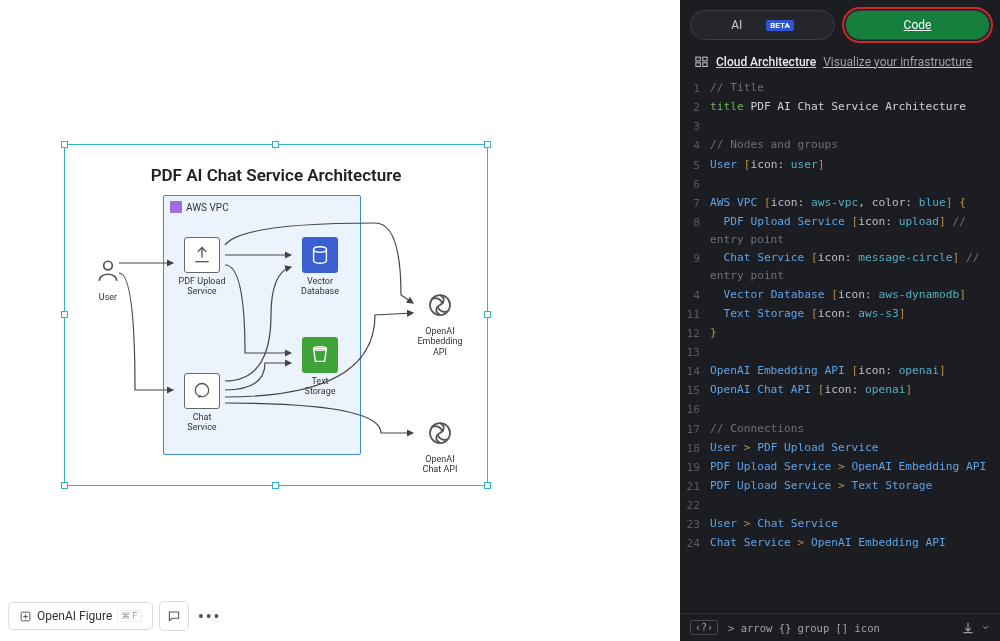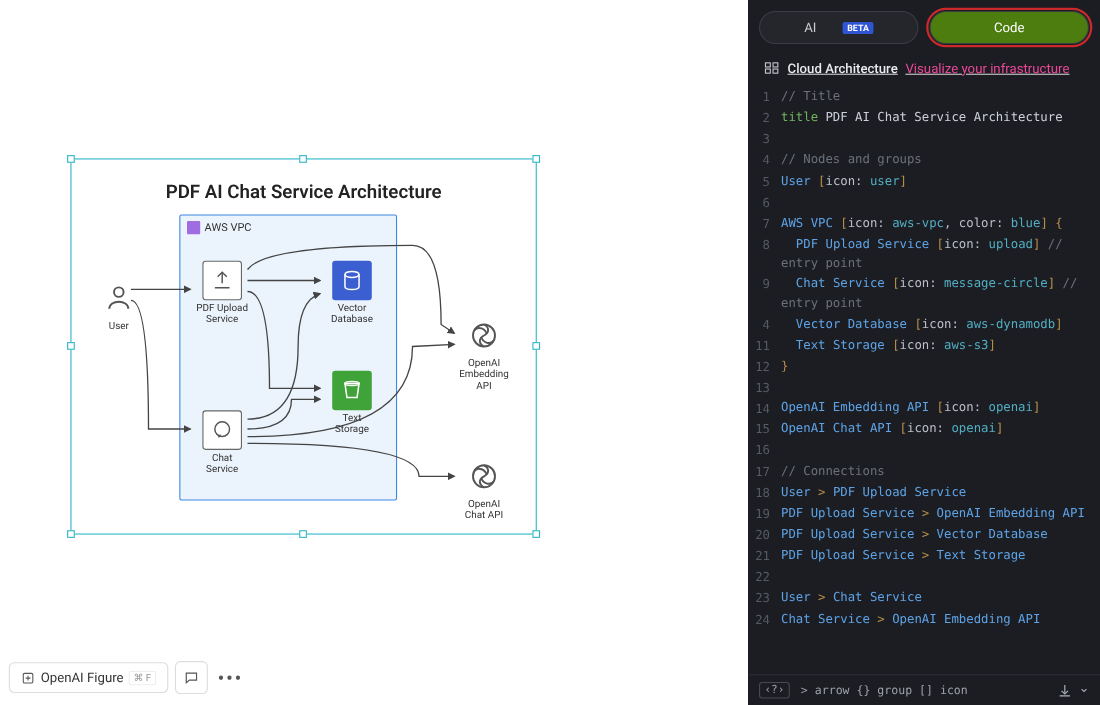--- a/index.html
+++ b/index.html
@@ -178,37 +178,38 @@
     text-align: center;
     padding: 7px 0;
     border: 1px solid #3a3d44;
     background: #24262c;
     border-radius: 15px;
     font-size: 12px;
     cursor: pointer;
     display:flex; align-items:center; justify-content:center; gap:24px;
   }
   .tab.active {
-    background: #4d7c0f;
+    background: #15803d;
     color: #fff;
     outline: 2px solid #cc2a2a;
     outline-offset: 1px;
+    text-decoration: underline;
   }
   .beta-badge {
     background:#2f55d4; color:#fff; font-size:8px; padding:1px 4px; border-radius:2px; font-weight:bold;
   }
 
   .header-row {
     display:flex; align-items:center; gap:7px;
     padding: 14px 14px 10px;
     font-size: 12px;
     text-decoration: underline;
   }
   .header-row .h-title { color:#eaeaf0; font-weight:500; }
-  .header-row .h-sub { color:#ec4899;text-align:center; }
+  .header-row .h-sub { color:#a3a3a3;text-align:center; }
 
   .code-area {
     flex:1;
     overflow: hidden;
     font-family: "SFMono-Regular", Consolas, monospace;
     font-size: 11.2px;
     line-height: 1.62;
     padding: 0 0 0 4px;
   }
   .code-line {
@@ -491,24 +492,20 @@
       </div>
       <div class="code-line">
         <div class="gutter">18</div>
         <div class="code-text"><span class="name">User </span><span class="brkt">&gt; </span><span class="name">PDF Upload Service</span></div>
       </div>
       <div class="code-line">
         <div class="gutter">19</div>
         <div class="code-text"><span class="name">PDF Upload Service </span><span class="brkt">&gt; </span><span class="name">OpenAI Embedding API</span></div>
       </div>
       <div class="code-line">
-        <div class="gutter">20</div>
-        <div class="code-text"><span class="name">PDF Upload Service </span><span class="brkt">&gt; </span><span class="name">Vector Database</span></div>
-      </div>
-      <div class="code-line">
         <div class="gutter">21</div>
         <div class="code-text"><span class="name">PDF Upload Service </span><span class="brkt">&gt; </span><span class="name">Text Storage</span></div>
       </div>
       <div class="code-line">
         <div class="gutter">22</div>
         <div class="code-text"><span></span></div>
       </div>
       <div class="code-line">
         <div class="gutter">23</div>
         <div class="code-text"><span class="name">User </span><span class="brkt">&gt; </span><span class="name">Chat Service</span></div>

